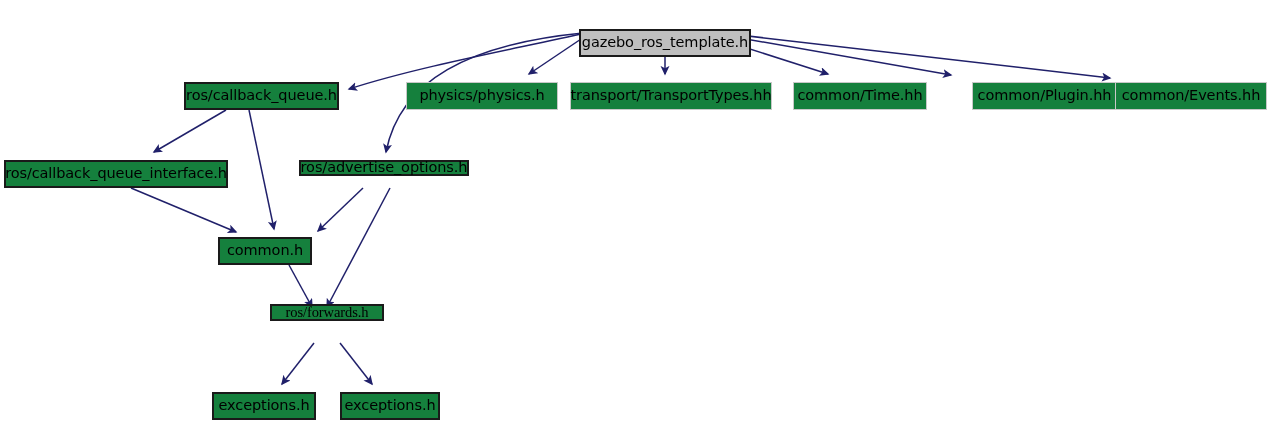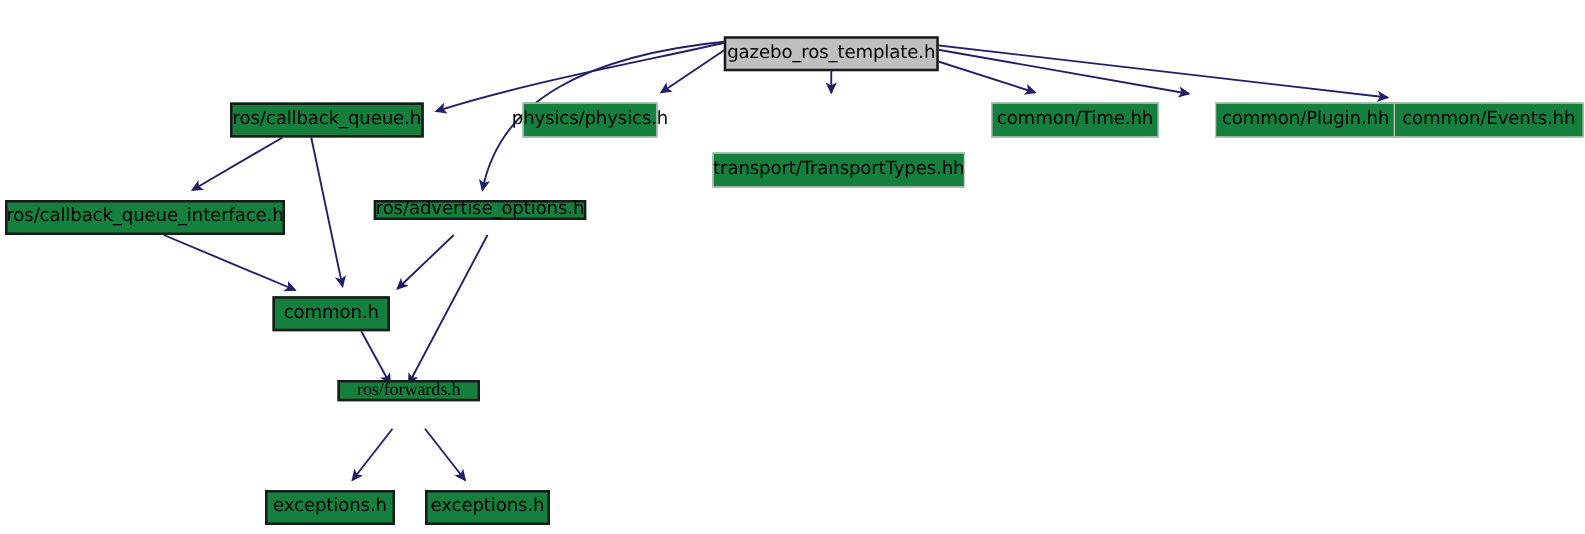--- a/index.html
+++ b/index.html
@@ -85,24 +85,24 @@
       </g>
   </svg>
 
   <div id="node-layer">
       <div class="node-box root" style="left: 579px; top: 5px; width: 172px; height: 28px; margin-top: 24px;">
         <span class="node-label">gazebo_ros_template.h</span>
       </div>
       <div class="node-box bold" style="left: 184px; top: 82px; width: 155px; height: 28px;">
         <span class="node-label">ros/callback_queue.h</span>
       </div>
-      <div class="node-box plain" style="left: 418px; top: 82px; width: 108px; height: 28px;">
+      <div class="node-box plain" style="left: 406px; top: 82px; width: 152px; height: 28px;">
         <span class="node-label">physics/physics.h</span>
       </div>
-      <div class="node-box plain" style="left: 570px; top: 82px; width: 202px; height: 28px; margin-top: 40px;">
+      <div class="node-box plain" style="left: 570px; top: 82px; width: 202px; height: 28px;">
         <span class="node-label">transport/TransportTypes.hh</span>
       </div>
       <div class="node-box plain" style="left: 793px; top: 82px; width: 134px; height: 28px; text-align: right;">
         <span class="node-label">common/Time.hh</span>
       </div>
       <div class="node-box plain" style="left: 948px; top: 82px; width: 145px; height: 28px; margin-left: 24px;">
         <span class="node-label">common/Plugin.hh</span>
       </div>
       <div class="node-box plain" style="left: 1115px; top: 82px; width: 152px; height: 28px; align-items: center;">
         <span class="node-label">common/Events.hh</span>

